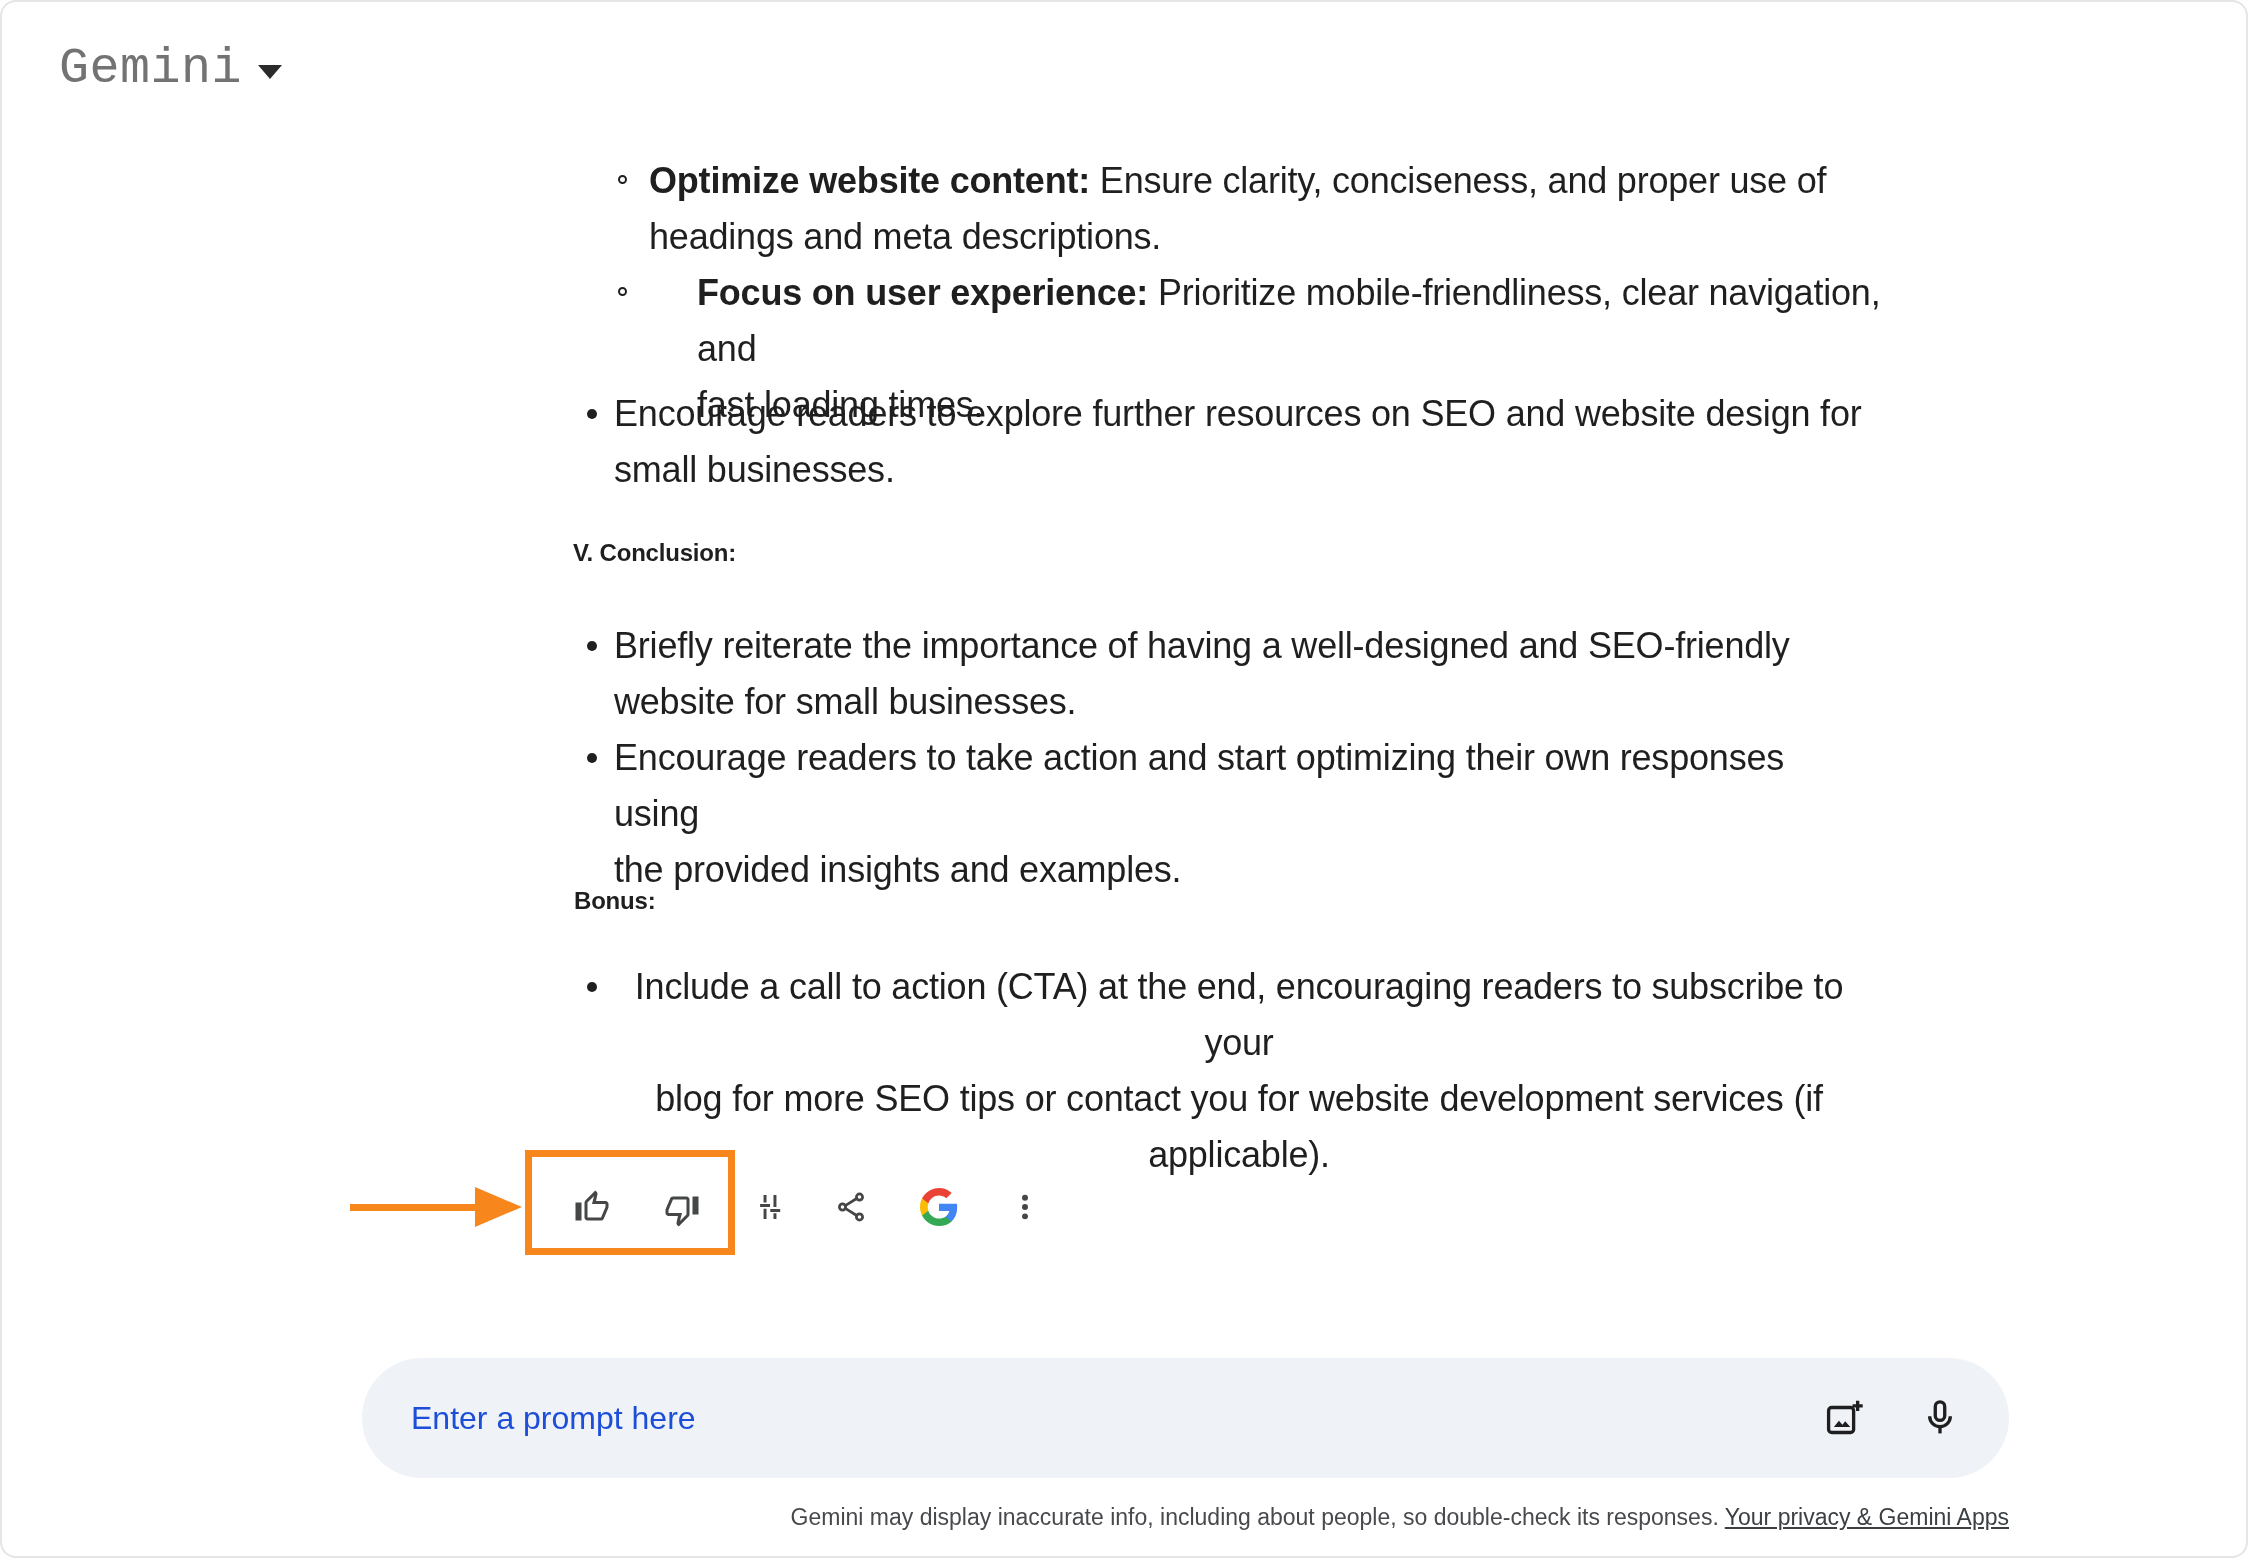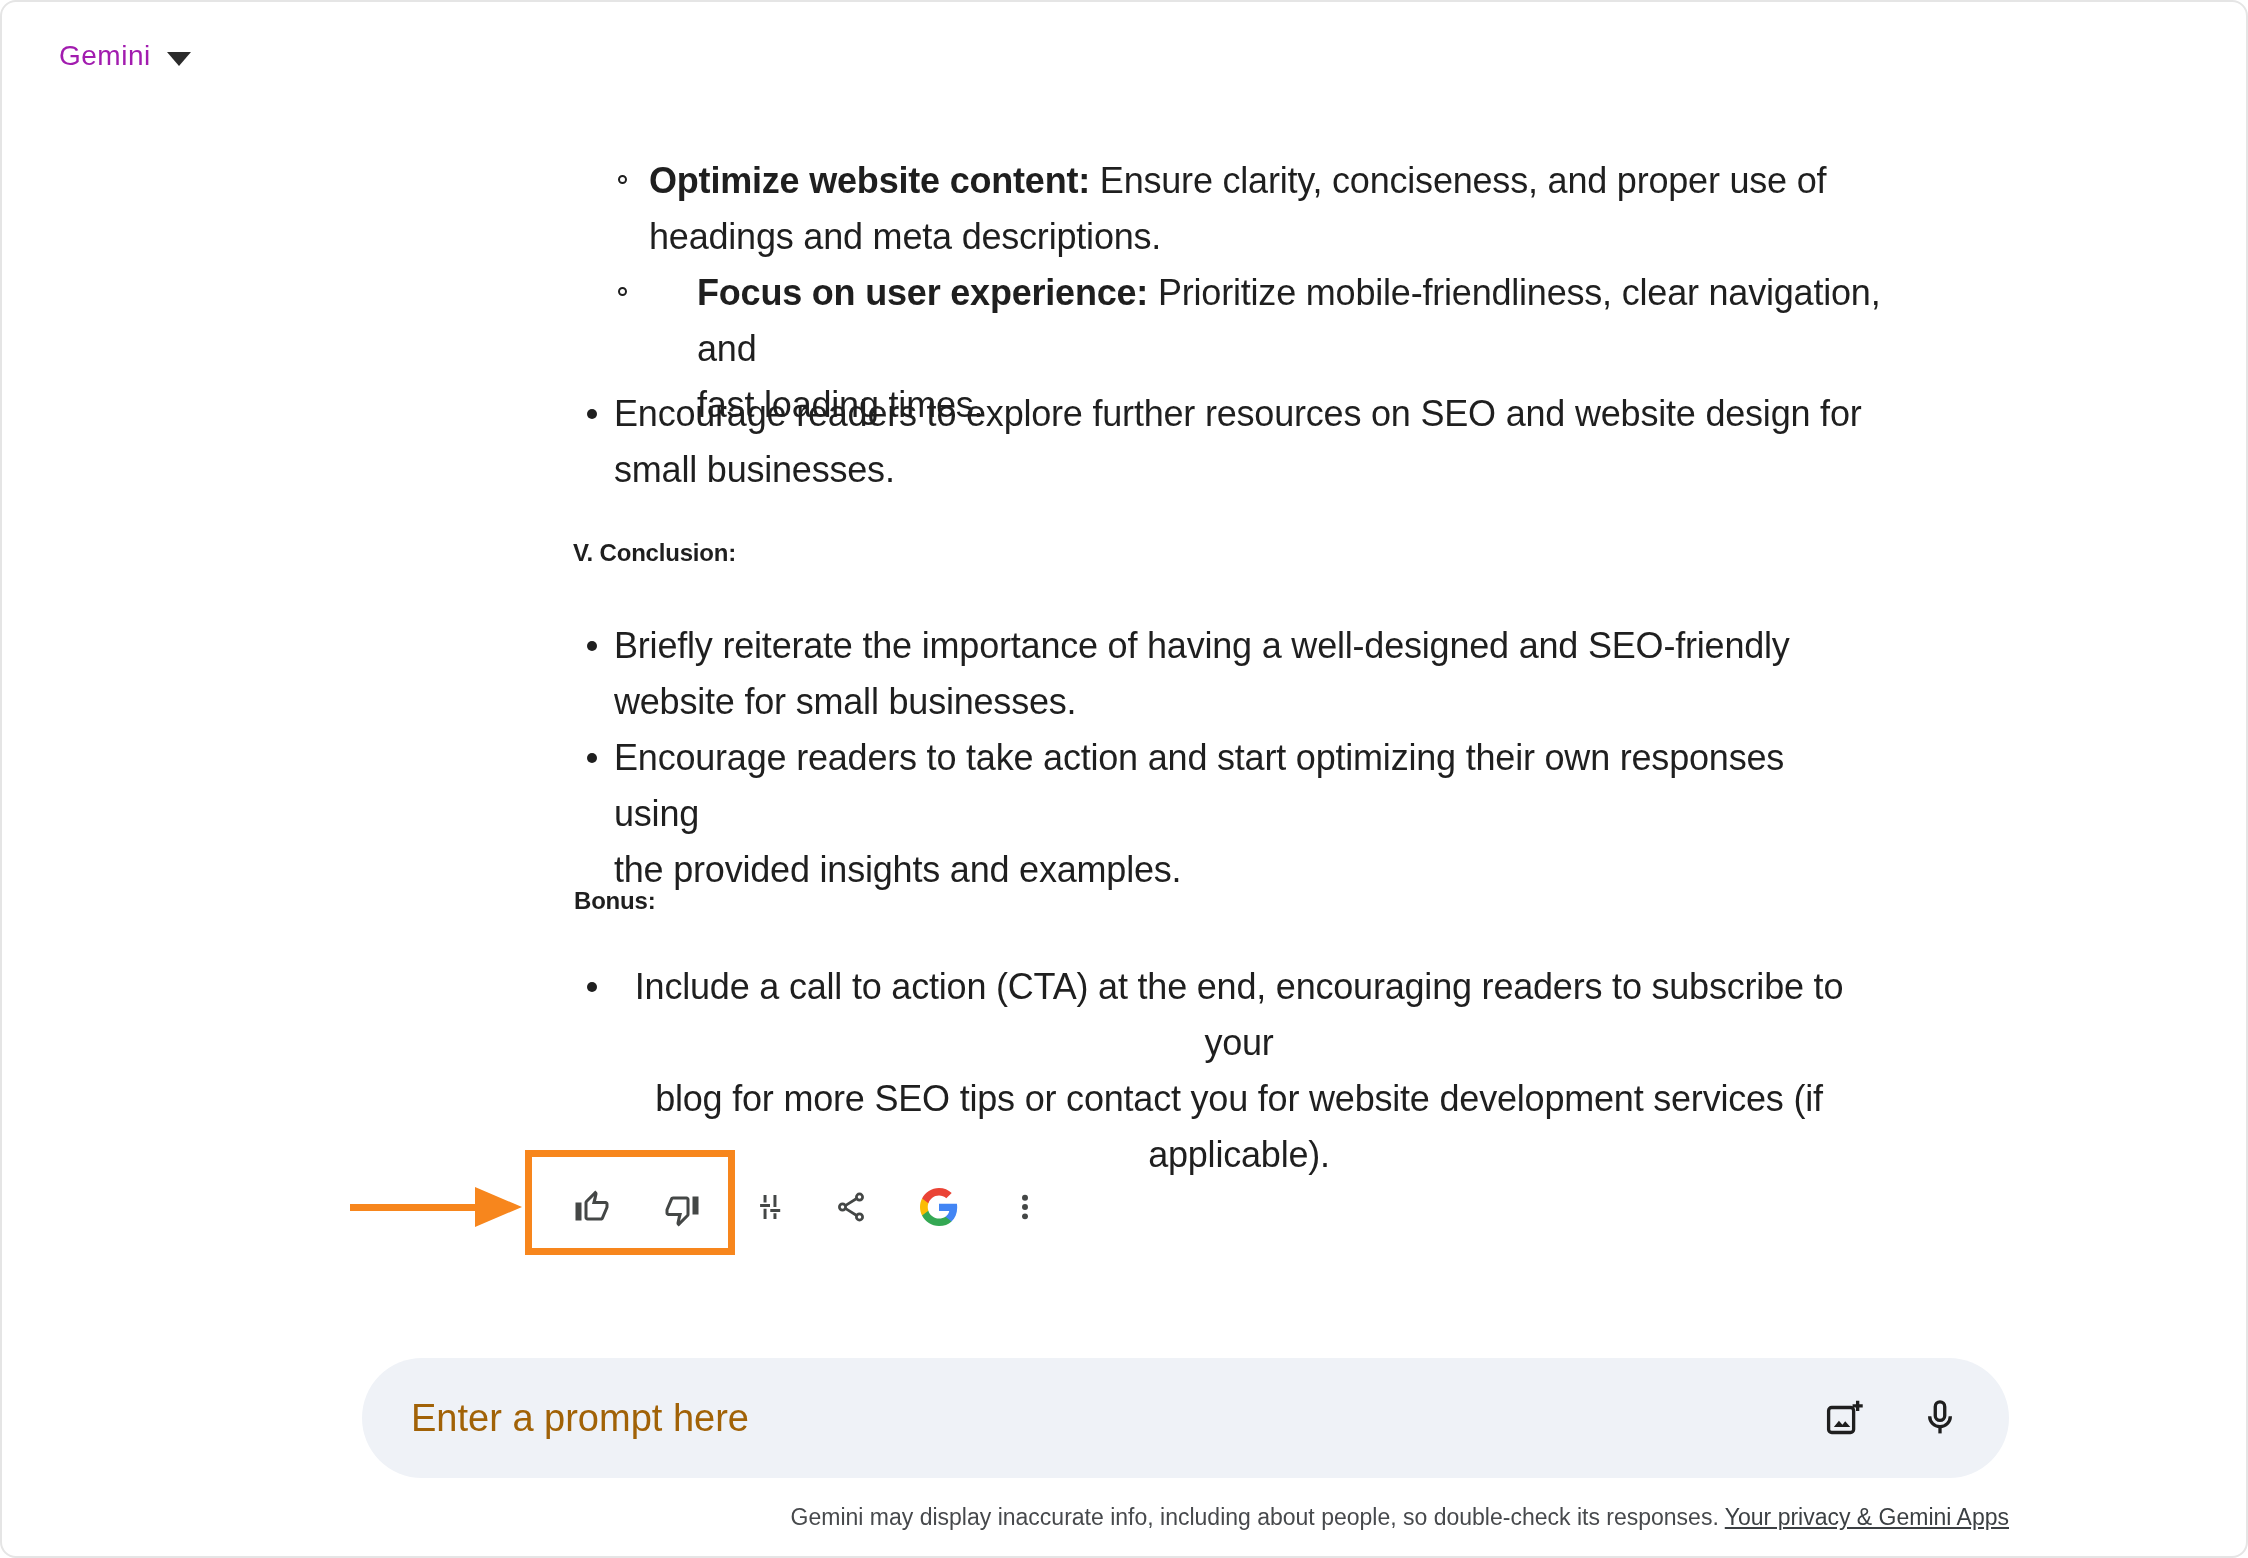--- a/index.html
+++ b/index.html
@@ -4,40 +4,40 @@
 <style>
   html,body{margin:0;padding:0;background:#fff;}
   *{box-sizing:border-box;}
   .window{
     position:relative;width:2248px;height:1558px;background:#ffffff;
     border:2px solid #e5e5e5;border-radius:16px;overflow:hidden;
     font-family:"Liberation Sans",sans-serif;color:#1f1f1f;
   }
   
   .header{position:absolute;left:57px;top:38px;display:flex;align-items:center;gap:16px;}
-  .logo-text{font-size:28px;color:#a21caf;letter-spacing:0.5px;}
+  .logo-text{font-size:50px;color:#737373;letter-spacing:0.5px;font-family:Liberation Mono, monospace;}
   .caret-down{width:0;height:0;border-left:12px solid transparent;border-right:12px solid transparent;border-top:14px solid #2b2b2b;margin-top:6px;}
   
   .t{font-size:36px;line-height:56px;letter-spacing:-0.2px;white-space:pre-line;color:#1f1f1f;}
   .item{position:absolute;}
   .item .txt{position:absolute;top:0;width:1250px;}
   .marker-dot{position:absolute;width:10px;height:10px;border-radius:50%;background:#1f1f1f;top:23px;}
   .marker-ring{position:absolute;width:9px;height:9px;border-radius:50%;border:2px solid #1f1f1f;top:22px;}
   .heading{position:absolute;font-size:24px;line-height:56px;font-weight:bold;letter-spacing:-0.2px;}
   b{letter-spacing:-0.2px;}
   
   .icon-btn{position:absolute;width:44px;height:44px;display:flex;align-items:center;justify-content:center;background:transparent;border:none;padding:0;cursor:pointer;}
   .icon-btn svg{display:block;}
   
   .annot-box{position:absolute;left:523px;top:1148px;width:210px;height:105px;border:7px solid #f7861d;background:transparent;}
   .annot-arrow-shaft{position:absolute;left:348px;top:1202px;width:130px;height:7px;background:#f7861d;}
   .annot-arrow-head{position:absolute;left:473px;top:1185px;width:0;height:0;border-top:20px solid transparent;border-bottom:20px solid transparent;border-left:47px solid #f7861d;}
   
   .prompt-pill{position:absolute;left:360px;top:1356px;width:1647px;height:120px;border-radius:60px;background:#eff2f7;}
-  .prompt-placeholder{position:absolute;left:49px;top:0;height:120px;display:flex;align-items:center;font-size:38px;color:#a16207;}
+  .prompt-placeholder{position:absolute;left:49px;top:0;height:120px;display:flex;align-items:center;font-size:32px;color:#1d4ed8;}
   .pill-icon{position:absolute;top:38px;width:44px;height:44px;display:flex;align-items:center;justify-content:center;background:transparent;border:none;padding:0;cursor:pointer;}
   
   .footer{position:absolute;left:352px;top:1498px;width:1655px;text-align:right;font-size:23px;color:#47494c;line-height:34px;}
   .footer a{color:#3c4043;text-decoration:underline;cursor:pointer;}
 </style>
 </head>
 <body>
 
 <div class="window">
 

